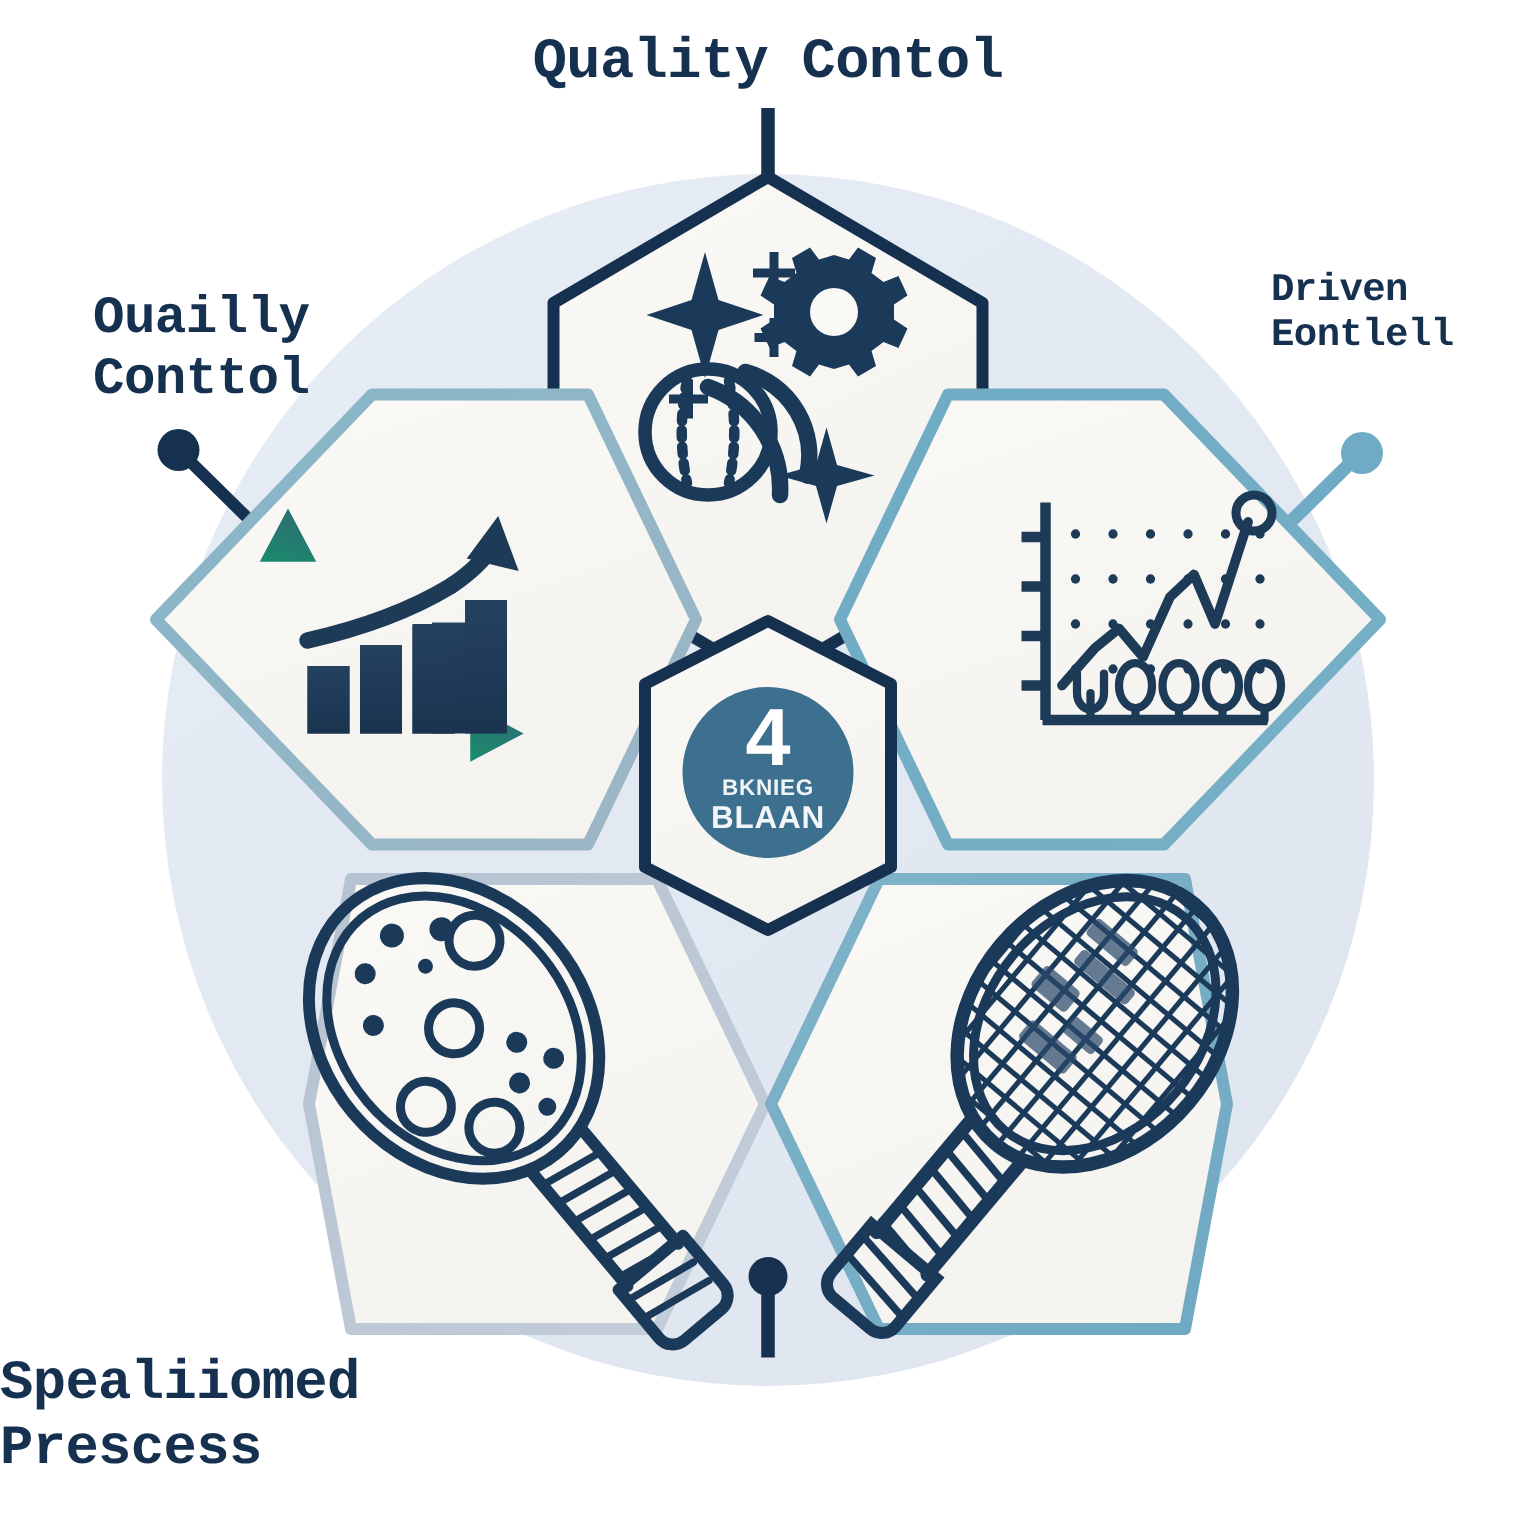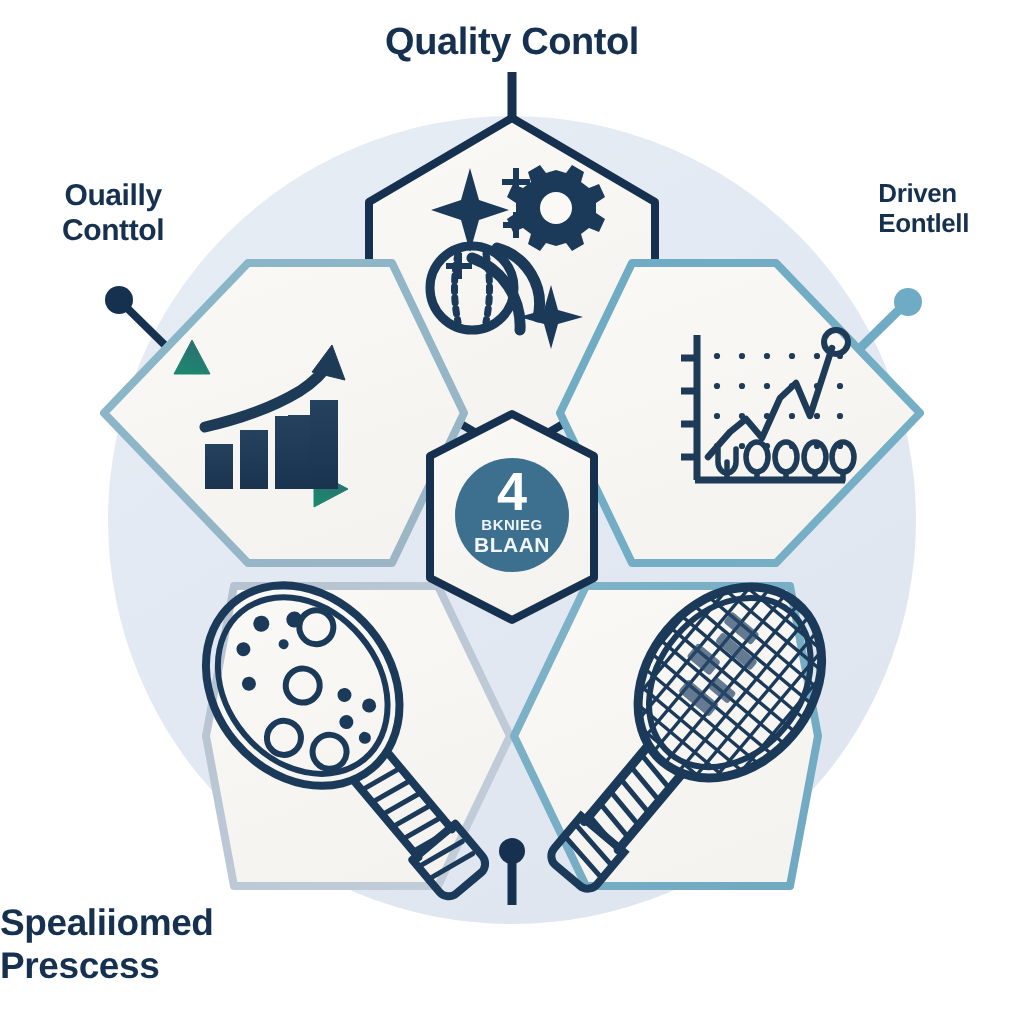--- a/index.html
+++ b/index.html
@@ -8,36 +8,36 @@
     background:#ffffff;
     font-family:"Liberation Sans", sans-serif;
     overflow:hidden;
   }
   #stage{position:relative;width:1024px;height:1024px;}
   #stage svg.layer{position:absolute;left:0;top:0;width:1024px;height:1024px;}
 
   .label{
     position:absolute;
     color:#15314f;
-    font-family:Liberation Sans, sans-serif;
+    font-family:Liberation Mono, monospace;
     font-weight:bold;
     line-height:1.16;
     letter-spacing:-0.4px;
     white-space:pre-line;
     text-rendering:geometricPrecision;
   }
   #label-top{
     left:0;right:0;top:20px;
     text-align:center;
     font-size:38px;
   }
   #label-left{
-    left:62px;top:179px;
+    left:62px;top:192px;
     text-align:center;
-    font-size:30px;
+    font-size:35px;
   }
   #label-right{
     right:55px;top:178px;
     text-align:left;
     font-size:26px;
   }
   #label-bottom{
     left:0;right:0;top:902px;
     text-align:left;
     font-size:37px;

